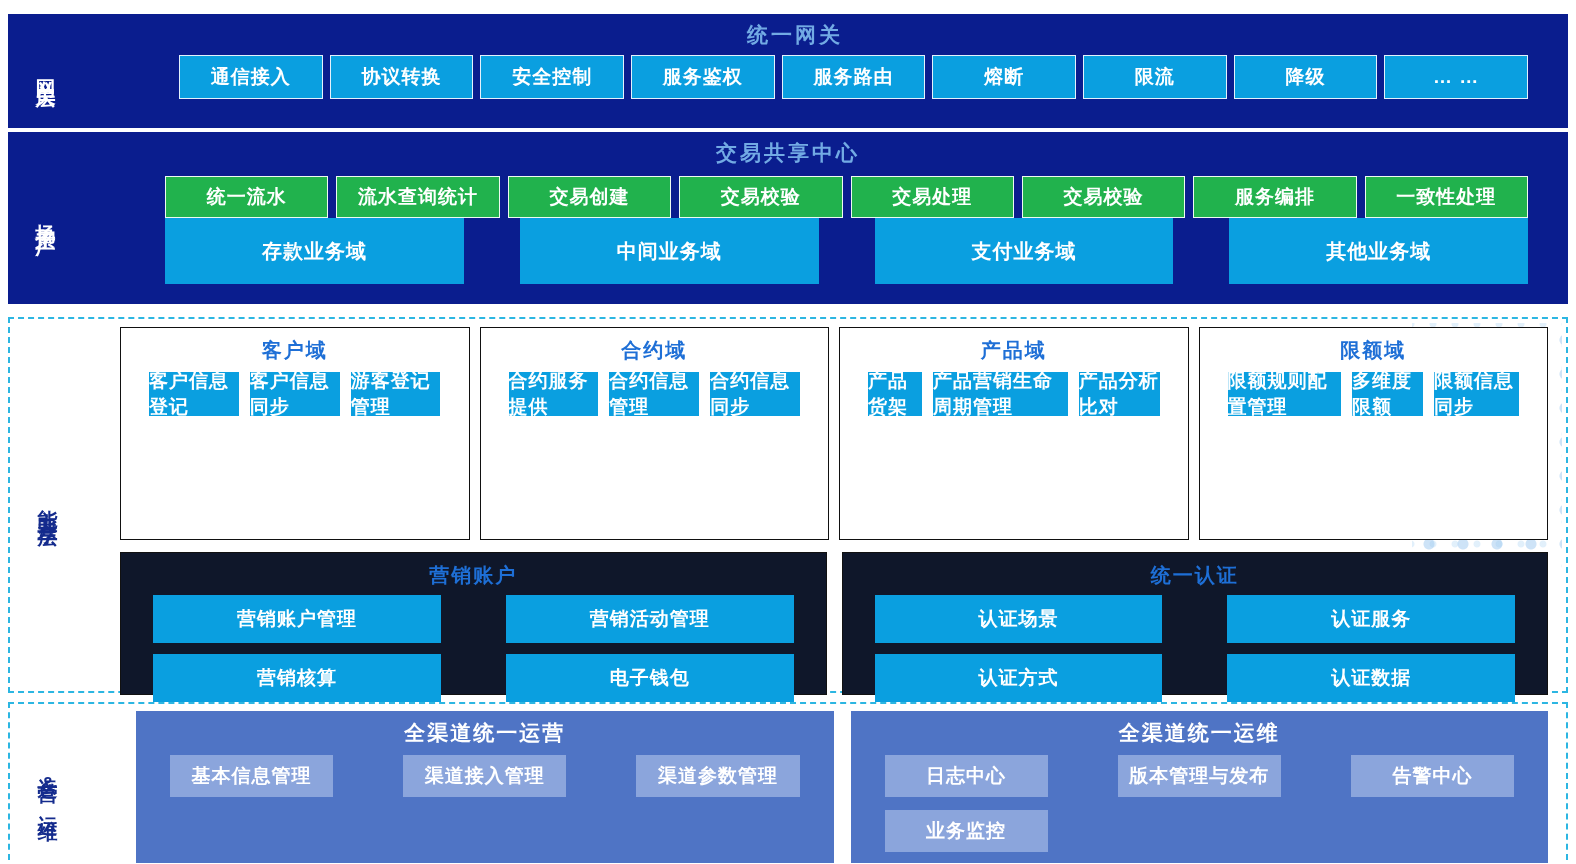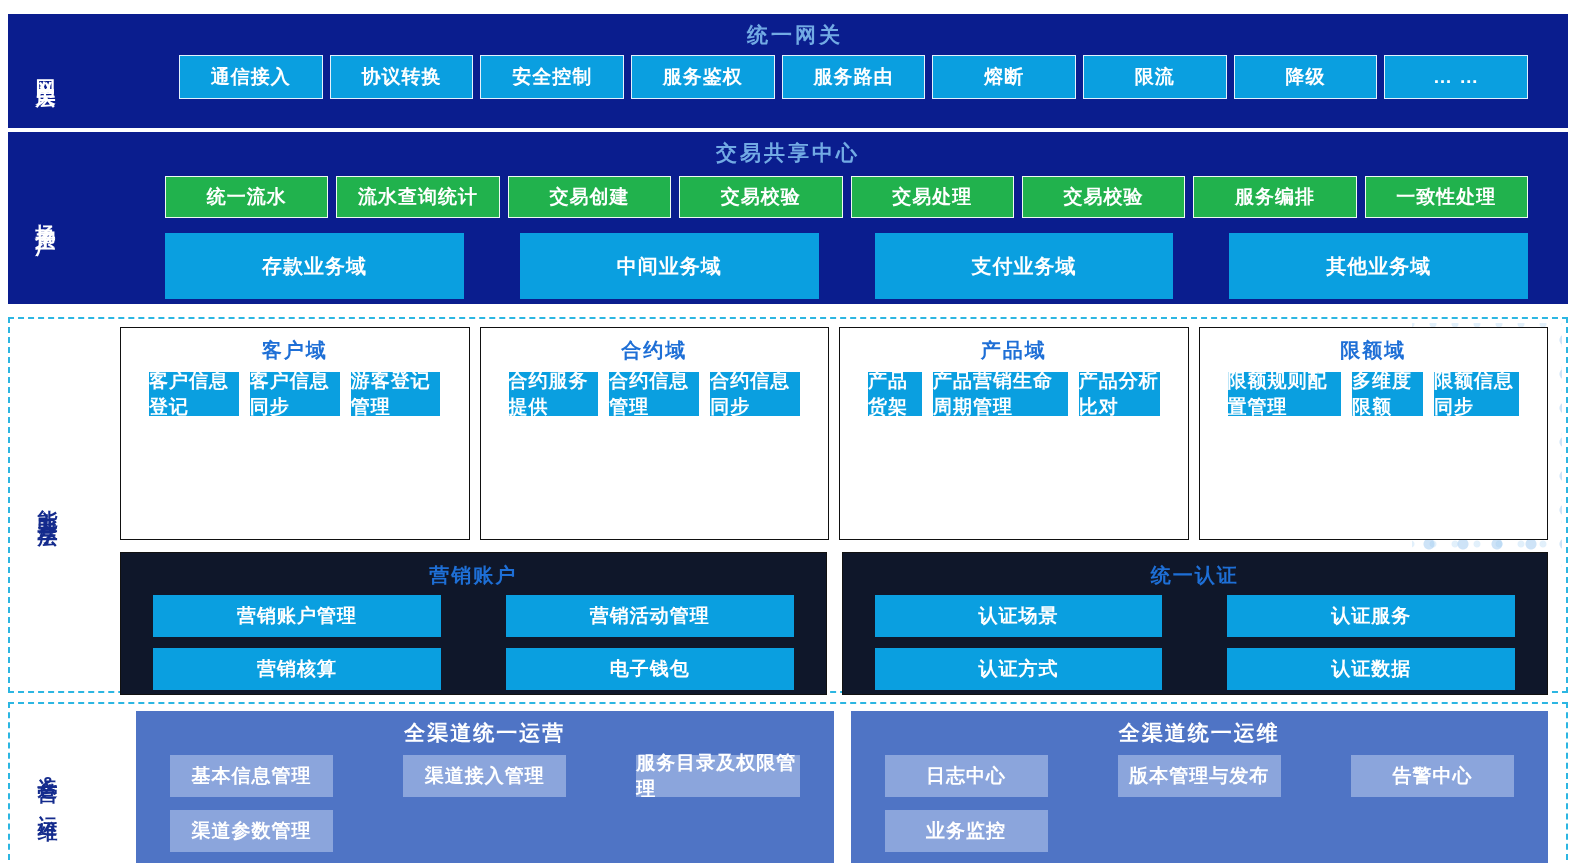--- a/index.html
+++ b/index.html
@@ -23,21 +23,21 @@
   .gw-row { margin-top:6px; gap:7px; }
   .gw-btn { flex:1; height:44px; background:#0a9fe0; border:1px solid #e4f1fc;
             color:#fff; font-size:19px; font-weight:bold;
             display:flex; align-items:center; justify-content:center; letter-spacing:1px; }
 
   .green-row { margin-top:9px; gap:8px; }
   .green-btn { flex:1; height:42px; background:#21b24d; border:1px solid #eefaf1;
                color:#fff; font-size:19px; font-weight:bold;
                display:flex; align-items:center; justify-content:center; letter-spacing:1px; }
 
-  .dom-row { margin-top:15px; gap:56px; }
+  .dom-row { gap:56px; }
   .dom-btn { flex:1; height:66px; background:#0a9fe0;
              color:#fff; font-size:20px; font-weight:bold;
              display:flex; align-items:center; justify-content:center; letter-spacing:1px; }
 
   
   .layer-capability { position:relative; margin:13px 8px 0 8px; height:376px;
                       border:2px dashed #2cb6e2; background:#fff; }
   .dots-decor { position:absolute; top:4px; right:4px; width:150px; height:250px; z-index:0; opacity:.8;
                 background-image:
                   radial-gradient(circle, rgba(130,185,235,.50) 5px, transparent 6px),
@@ -47,21 +47,21 @@
   .cap-grid-top { position:relative; z-index:1; display:flex; gap:10px; margin:8px 18px 0 110px; }
   .domain-box { flex:1; height:213px; background:#fff; border:1.5px solid #111; }
   .domain-title { padding-top:9px; text-align:center; color:#1e6fd6; font-size:20px; font-weight:bold; letter-spacing:2px; }
   .domain-items { display:flex; flex-direction:row; gap:11px; padding:8px 28px 0 28px; }
   .cap-btn { height:44px; background:#0a9fe0; color:#fff; font-size:19px; font-weight:bold;
              display:flex; align-items:center; justify-content:center; letter-spacing:1px; }
 
   .cap-grid-bottom { position:relative; z-index:1; display:flex; gap:15px; margin:12px 18px 0 110px; }
   .wide-box { flex:1; height:143px; background:#0f172a; border:1.5px solid #111; }
   .wide-grid { display:grid; grid-template-columns:1fr 1fr; column-gap:65px; row-gap:11px; padding:6px 32px 0 32px; }
-  .wide-grid .cap-btn { height:42px; }
+  .wide-grid .cap-btn { height:48px; }
 
   
   .layer-ops { position:relative; margin:9px 8px 0 8px; height:168px;
                border:2px dashed #2cb6e2; background:#fff; }
   .ops-grid { display:flex; gap:17px; margin:7px 18px 0 118px;padding-left:8px; }
   .ops-box { flex:1; height:152px; background:#4f74c5; padding-top:8px; }
   .ops-title { text-align:center; color:#fff; font-size:21px; font-weight:bold; letter-spacing:2px; height:30px; }
   .ops-items { display:grid; grid-template-columns:1fr 1fr 1fr; column-gap:70px; row-gap:13px; padding:6px 34px 0 34px; }
   .ops-btn { height:42px; background:#8ba5dc; color:#fff; font-size:19px; font-weight:bold;
              display:flex; align-items:center; justify-content:center; letter-spacing:1px; }
@@ -172,21 +172,20 @@
   </div>
 
   <div class="layer-ops">
     <div class="vlabel vlabel-dark">运营&amp;运维</div>
     <div class="ops-grid">
       <div class="ops-box">
         <div class="ops-title">全渠道统一运营</div>
         <div class="ops-items">
           <div class="ops-btn">基本信息管理</div>
           <div class="ops-btn">渠道接入管理</div>
-          <div class="ops-btn">服务目录及权限管理</div>
           <div class="ops-btn">渠道参数管理</div>
         </div>
       </div>
       <div class="ops-box">
         <div class="ops-title">全渠道统一运维</div>
         <div class="ops-items">
           <div class="ops-btn">日志中心</div>
           <div class="ops-btn">版本管理与发布</div>
           <div class="ops-btn">告警中心</div>
           <div class="ops-btn">业务监控</div>

